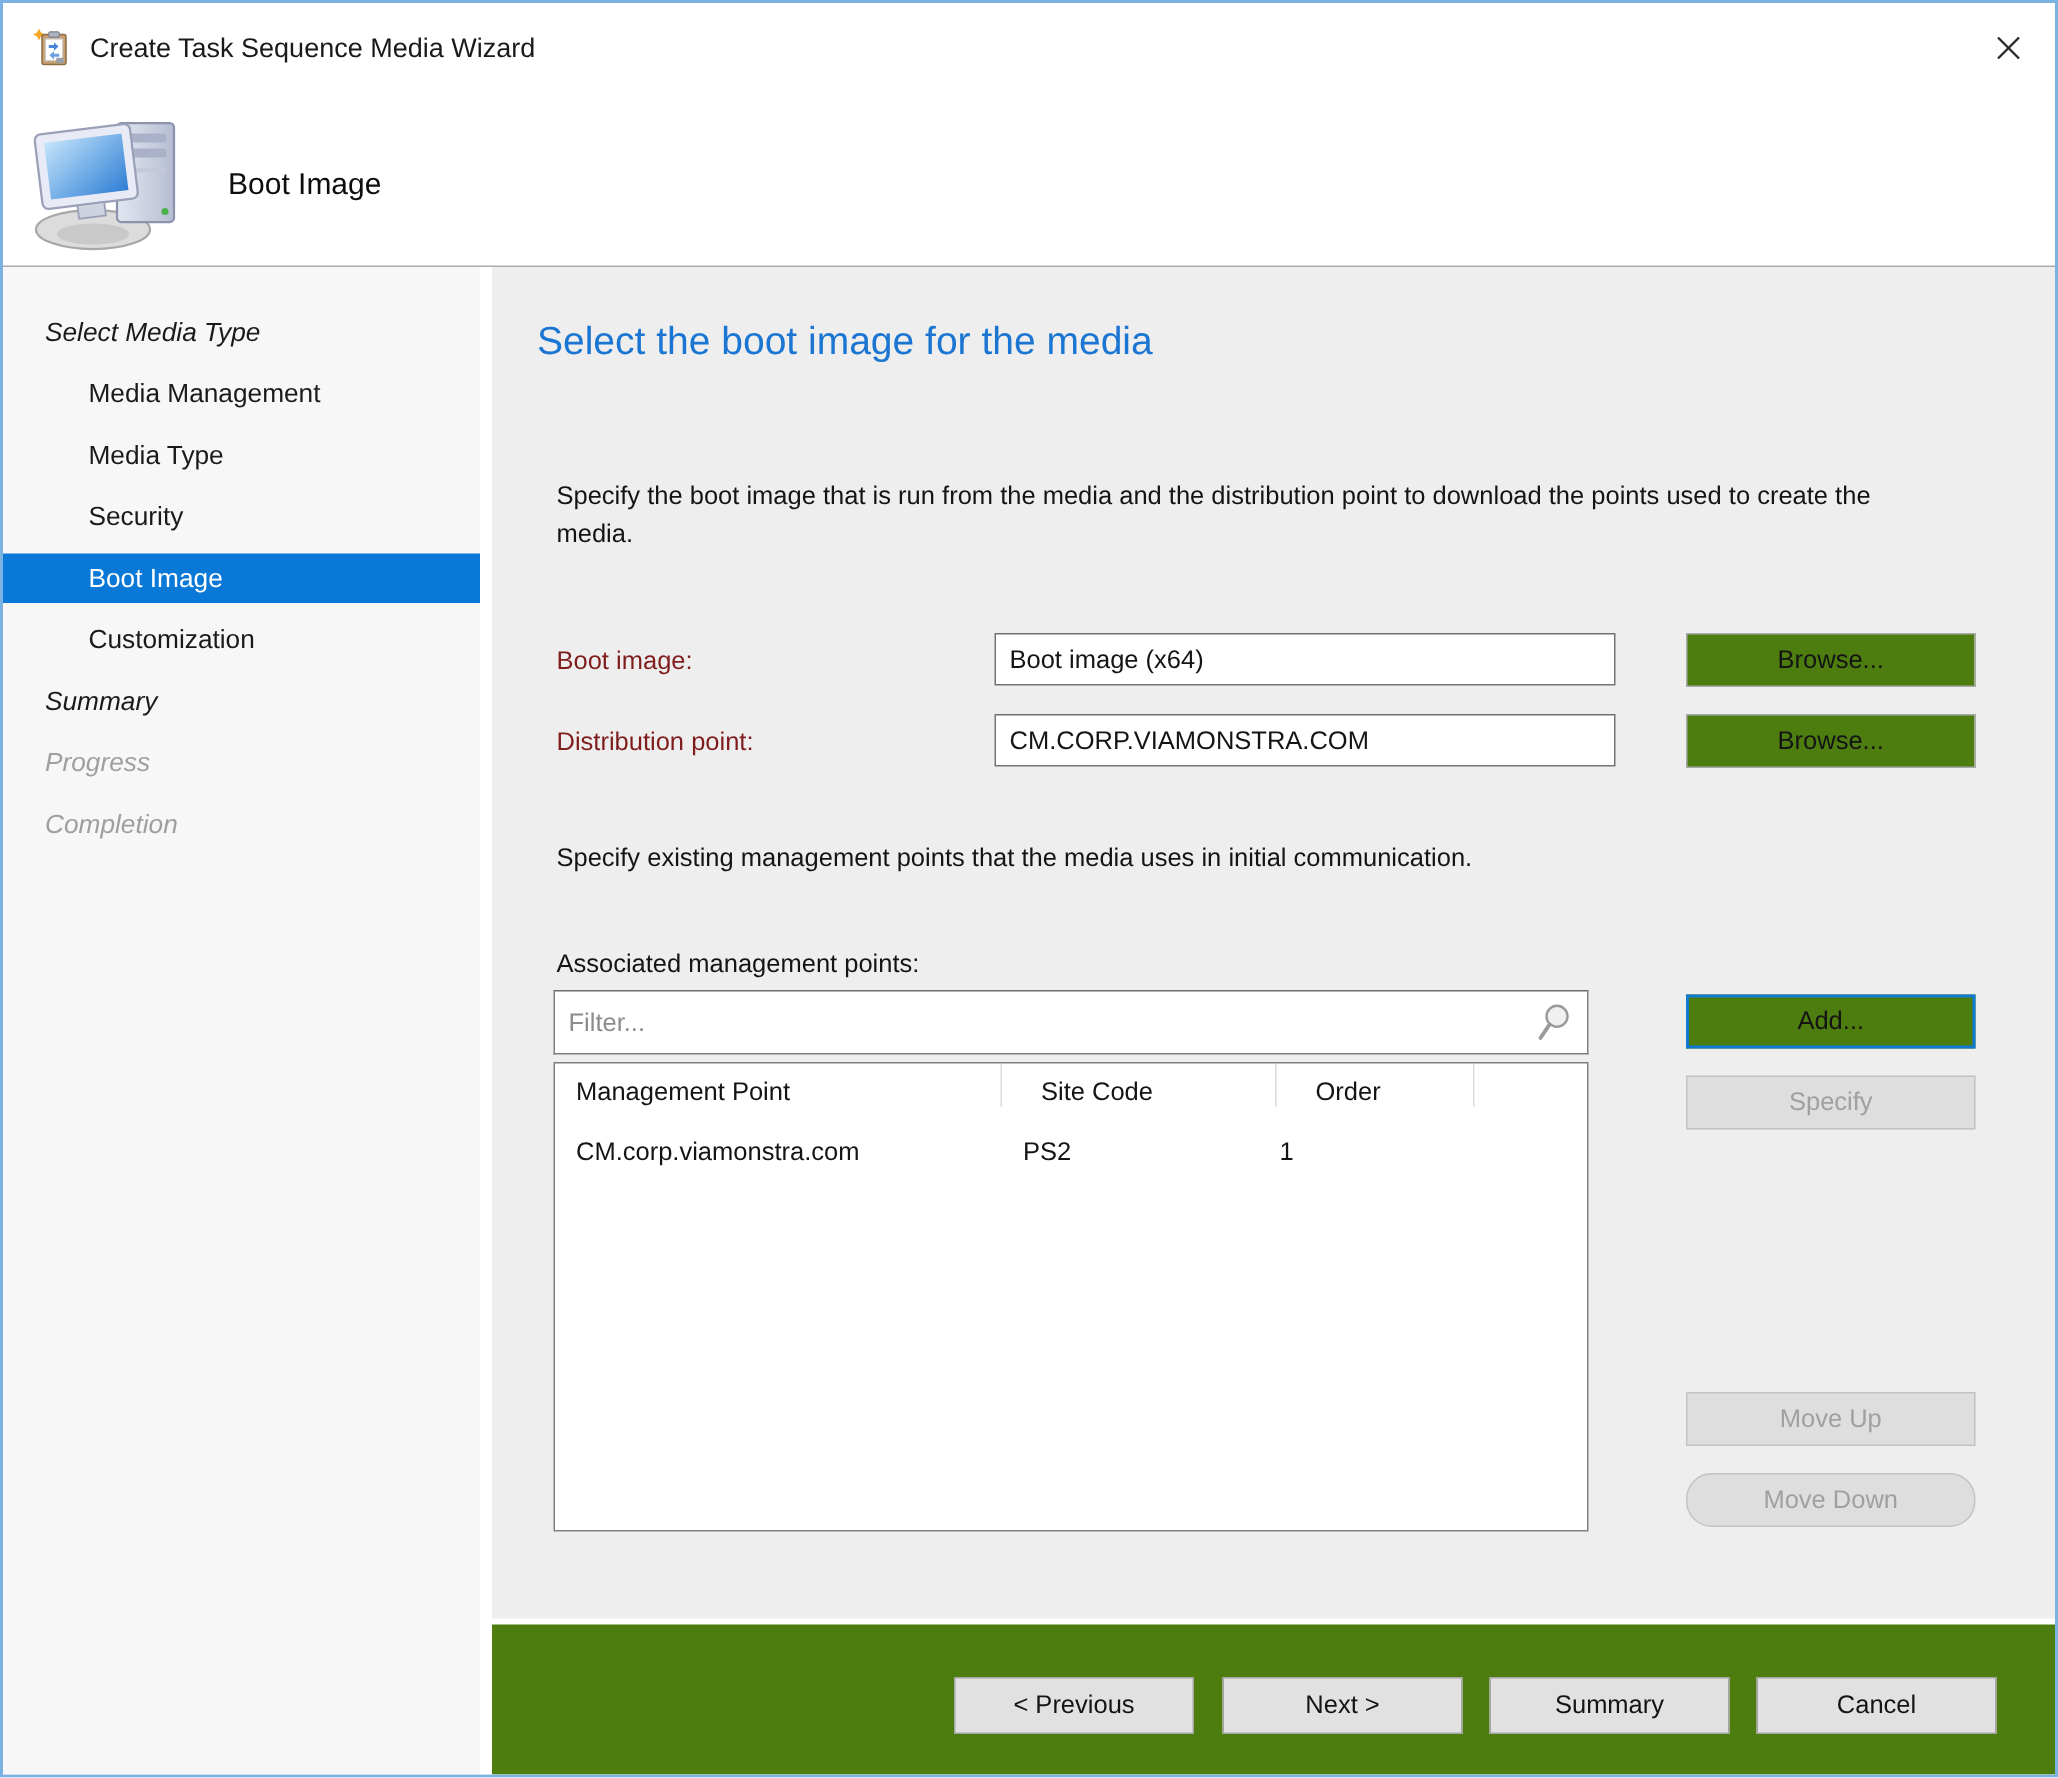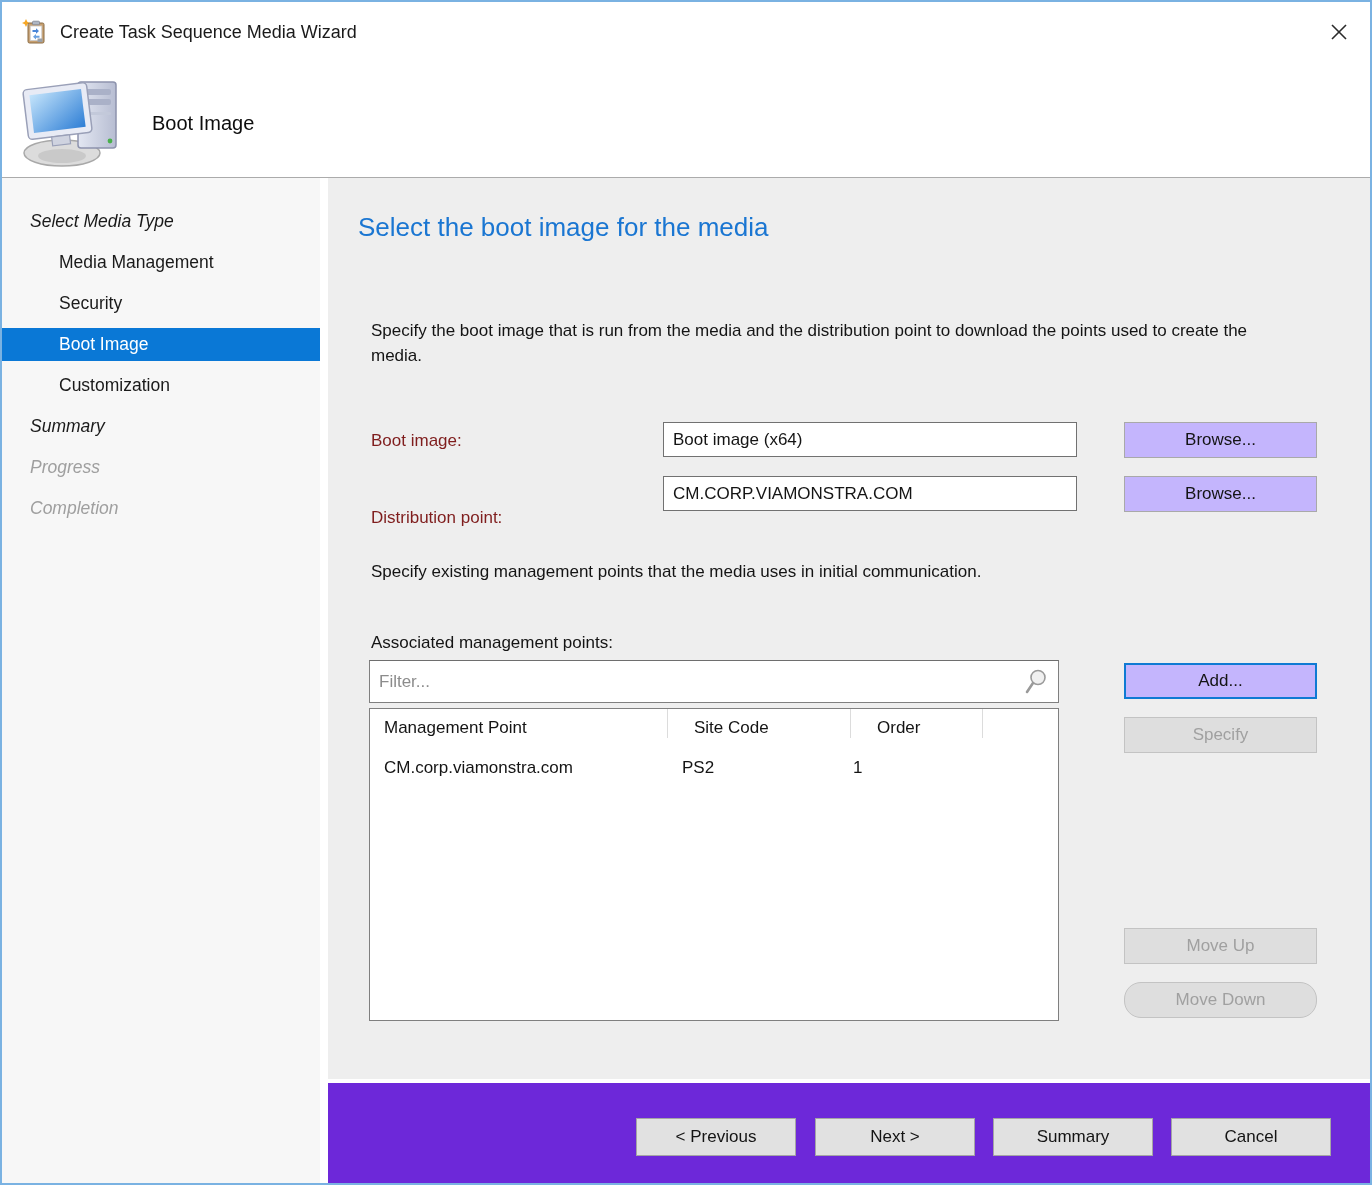--- a/index.html
+++ b/index.html
@@ -28,36 +28,36 @@
   .nav-item { height:41px; line-height:41px; font-size:17.5px; color:#1a1a1a; white-space:nowrap; }
   .nav-item.lvl0 { padding-left:28px;font-style:italic; }
   .nav-item.lvl1 { padding-left:57px; }
   .nav-item.selected { height:33px; line-height:33px; margin:4px 0; background:#0a78d6; color:#fff; }
   .nav-item.disabled { color:#9f9f9f; }
   .vdivider { width:8px; background:#fff; flex:0 0 auto; }
 
   .rightcol { flex:1; display:flex; flex-direction:column; }
   .content { flex:1; position:relative; background:#eeeeee; }
   .hdivider { height:4px; background:#fff; }
-  .footer { height:100px; position:relative; background:#6d28d9; }
+  .footer { height:100px; position:relative; background:#4d7c0f; }
 
   
   .page-heading { position:absolute; left:30px; top:34px; font-size:26px; color:#1a76d2; }
   .intro { position:absolute; left:43px; top:140px; width:915px; font-size:17px; line-height:25px; color:#141414; }
   .intro2 { position:absolute; left:43px; top:384px; font-size:17px; color:#141414; }
   .assoc-label { position:absolute; left:43px; top:455px; font-size:17px; color:#141414; }
 
   .field-label { position:absolute; left:43px; font-size:17px; line-height:35px; color:#7f1d1d; }
   .textbox {
     position:absolute; width:414px; height:35px; background:#fff;
     border:1px solid #717171; font-family:inherit; font-size:17px; color:#141414; padding:0 9px;
   }
 
   .btn {
-    position:absolute; width:193px; height:36px; background:#c4b5fd;
+    position:absolute; width:193px; height:36px; background:#4d7c0f;
     border:1px solid #a9a9a9; font-family:inherit; font-size:17px; color:#141414;
     text-align:center; cursor:pointer;
   }
   .btn.default-focus { border:2px solid #0f7ad3; }
   .btn.disabled { background:#dedede; border:1px solid #c3c3c3; color:#a0a0a0; cursor:default; }
 
   
   .filterbox {
     position:absolute; left:41px; top:482px; width:690px; height:43px;
     background:#fff; border:1px solid #7f7f7f; border-top-color:#6e6e6e;
@@ -139,41 +139,42 @@
       <ellipse cx="44" cy="86" rx="24" ry="7" fill="#c9c9c9"></ellipse>
     </svg>
     <div class="banner-title">Boot Image</div>
   </div>
 
   <div class="body">
 
     <div class="sidebar">
       <div class="nav-item lvl0">Select Media Type</div>
       <div class="nav-item lvl1">Media Management</div>
+      <div class="nav-item lvl1">Media Type</div>
       <div class="nav-item lvl1">Security</div>
       <div class="nav-item lvl1 selected">Boot Image</div>
       <div class="nav-item lvl1">Customization</div>
       <div class="nav-item lvl0">Summary</div>
       <div class="nav-item lvl0 disabled">Progress</div>
       <div class="nav-item lvl0 disabled">Completion</div>
     </div>
 
     <div class="vdivider"></div>
 
     <div class="rightcol">
 
       <div class="content">
         <div class="page-heading">Select the boot image for the media</div>
         <div class="intro">Specify the boot image that is run from the media and the distribution point to download the points used to create the media.</div>
 
         <div class="field-label" style="top:245px;">Boot image:</div>
         <input class="textbox" style="left: 335px; top: 244px;" value="Boot image (x64)">
         <button class="btn" style="left:796px; top:244px;">Browse...</button>
 
-        <div class="field-label" style="top:299px;margin-top:23px;">Distribution point:</div>
+        <div class="field-label" style="top:299px;">Distribution point:</div>
         <input class="textbox" style="left: 335px; top: 298px;" value="CM.CORP.VIAMONSTRA.COM">
         <button class="btn" style="left:796px; top:298px;">Browse...</button>
 
         <div class="intro2">Specify existing management points that the media uses in initial communication.</div>
         <div class="assoc-label">Associated management points:</div>
 
         <div class="filterbox">
           <input class="filter-input" placeholder="Filter..." style="">
           <svg class="search-icon" viewBox="0 0 26 28">
             <circle cx="16" cy="9.5" r="7" fill="#f0f0f0" stroke="#9a9a9a" stroke-width="1.6"></circle>

